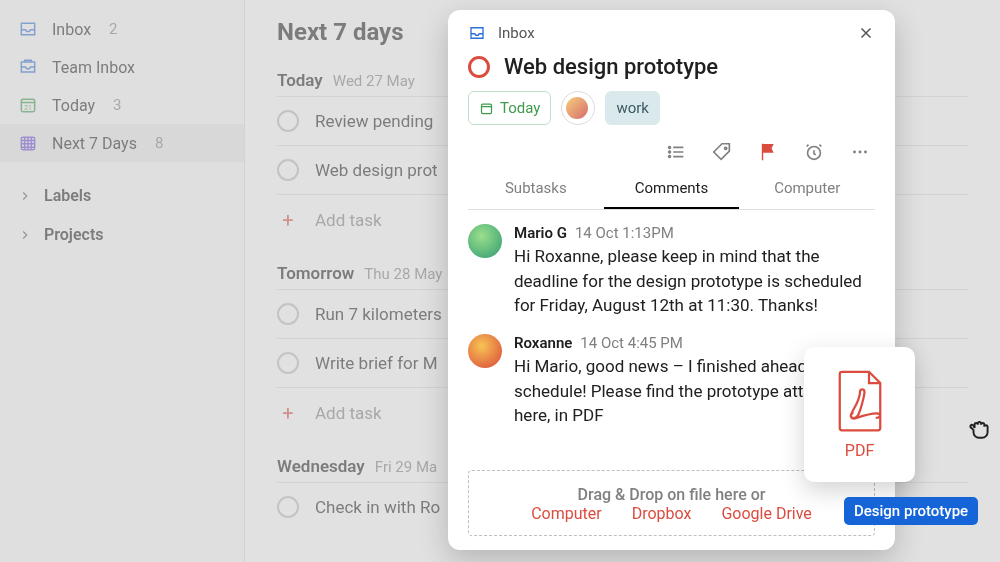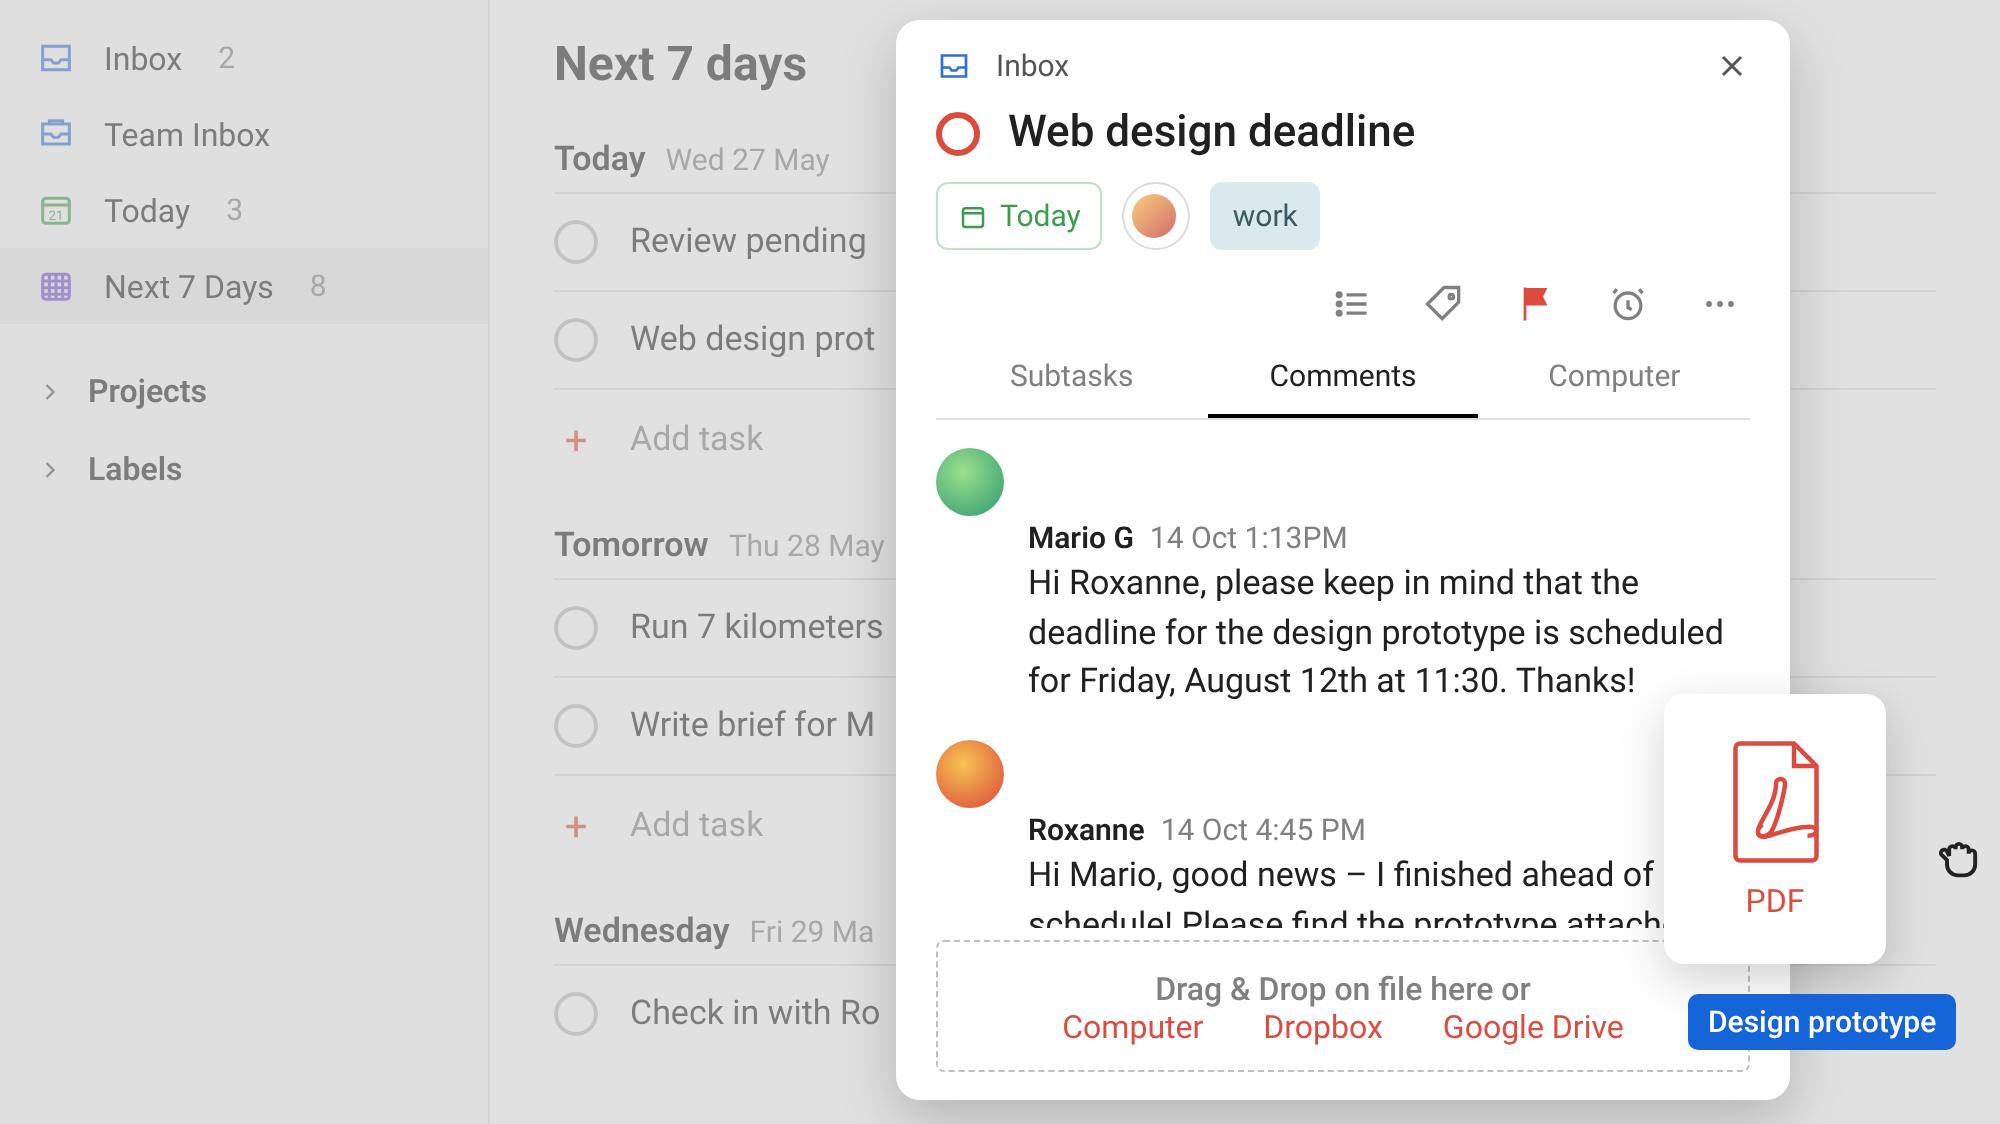--- a/index.html
+++ b/index.html
@@ -55,30 +55,30 @@
   .action-row svg { width:22px; height:22px; color:#808080; cursor:pointer;}
   .action-row .flag { color:var(--red);}
   .tabs { display:flex; margin-top:6px; border-bottom:1px solid var(--border);}
   .tab { flex:1; text-align:center; padding:10px 0; font-size:15px; color:var(--text-muted); cursor:pointer;}
   .tab.active { color:var(--text); border-bottom:2px solid #000; font-weight:400;}
   .comments { flex:1; overflow:auto; padding:14px 20px 0 20px;}
   .comment { display:flex; gap:12px; margin-bottom:16px;}
   .avatar { width:34px; height:34px; border-radius:50%; flex:none;}
   .av-m { background:radial-gradient(circle at 40% 35%, #9be08d, #2f9970);}
   .av-r { background:radial-gradient(circle at 40% 35%, #f7c453, #d9453a);}
-  .c-head { font-size:15px;margin-top:36px;}
+  .c-head { font-size:15px;}
   .c-head .author { font-weight:600;}
   .c-head .ts { color:var(--text-muted); margin-left:8px;}
   .c-body { font-size:17px; line-height:1.45; margin-top:2px;}
   .dropzone { margin:6px 20px 14px 20px; border:1px dashed #bfbfbf; border-radius:4px; padding:14px 10px 12px; text-align:center;}
   .dz-title { color:var(--text-muted); font-size:16px; font-weight:500;}
   .dz-links { display:flex; justify-content:center; gap:30px; margin-top:0;}
   .dz-links span { color:var(--red); font-size:16px; cursor:pointer;}
   
-  .pdf-card { position:absolute; left:832px; top:347px; width:111px; height:135px; background:#fff; border-radius:10px; box-shadow:0 8px 24px rgba(0,0,0,.18); display:flex; flex-direction:column; align-items:center; justify-content:center; gap:8px;}
+  .pdf-card { position:absolute; left:804px; top:347px; width:111px; height:135px; background:#fff; border-radius:10px; box-shadow:0 8px 24px rgba(0,0,0,.18); display:flex; flex-direction:column; align-items:center; justify-content:center; gap:8px;}
   .pdf-card .pdf-label { color:var(--red); font-size:16px;}
   .grab-cursor { position:absolute; left:967px; top:416px;  color:#333;}
   .file-badge { position:absolute; left:844px; top:497px; background:#1565d8; color:#fff; font-size:15px; font-weight:500; padding:5px 10px; border-radius:5px; white-space:nowrap;}
   
   svg { display:block;}
 </style>
 </head>
 <body>
 
 <div class="sidebar">
@@ -113,27 +113,27 @@
         <path d="M4 9h16M8 5v15M12 5v15M16 5v15M4 13h16M4 17h16"></path>
       </svg>
     <span>Next 7 Days</span>
     <span class="count">8</span>
   </div>
   <div style="height:14px"></div>
   <div class="side-section">
     <svg class="chev" viewBox="0 0 24 24" fill="none" stroke="#555" stroke-width="2">
         <path d="M9 6l6 6-6 6"></path>
       </svg>
-    <span>Projects</span>
+    <span>Labels</span>
   </div>
   <div class="side-section">
     <svg class="chev" viewBox="0 0 24 24" fill="none" stroke="#555" stroke-width="2">
         <path d="M9 6l6 6-6 6"></path>
       </svg>
-    <span>Labels</span>
+    <span>Projects</span>
   </div>
 </div>
 
 <div class="main">
   <h1>Next 7 days</h1>
 
   <div class="group-header">
     <span class="gname">Today</span>
     <span class="gdate">Wed 27 May</span>
   </div>
@@ -187,21 +187,21 @@
           <path d="M4 13h5l1.5 2h3l1.5-2h5"></path>
         </svg>
       <span class="mh-inbox-label">Inbox</span>
       <span class="spacer"></span>
       <svg class="close" width="18" height="18" viewBox="0 0 24 24" fill="none" stroke="#555" stroke-width="2">
           <path d="M6 6l12 12M18 6l-12 12"></path>
         </svg>
     </div>
     <div class="task-title-row">
       <span class="ring"></span>
-      <span class="task-title">Web design deadline</span>
+      <span class="task-title">Web design prototype</span>
     </div>
     <div class="chips">
       <span class="chip today">
         <svg width="15" height="15" viewBox="0 0 24 24" fill="none" stroke="#3d9c4c" stroke-width="2">
             <rect x="4" y="5" width="16" height="15" rx="2"></rect>
             <path d="M4 9h16"></path>
           </svg>
         <span>Today</span>
       </span>
       <span class="chip avatar">

